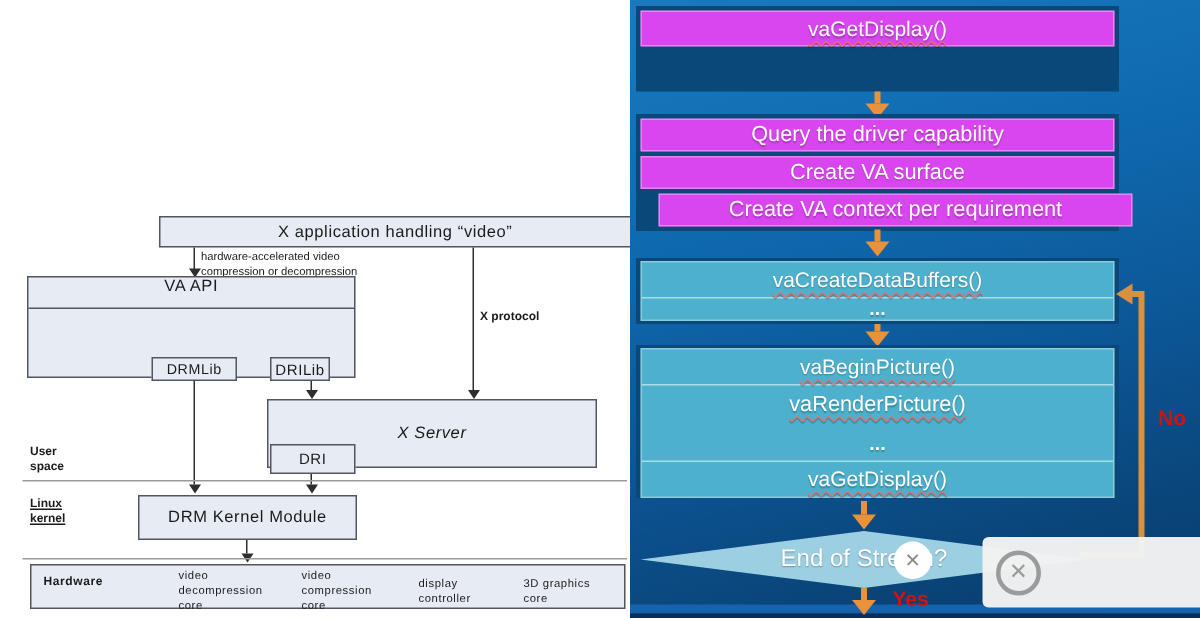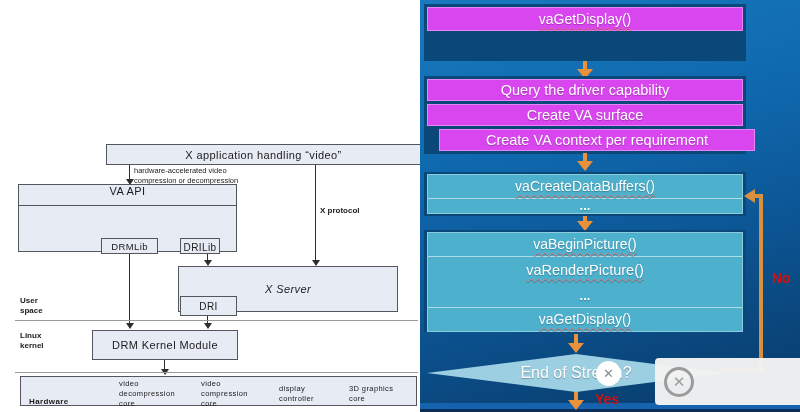--- a/index.html
+++ b/index.html
@@ -118,33 +118,33 @@
     <div class="lbox" style="left:180px; top:296px; width:57px; height:20px; font-size:10px;">
       <span>DRI</span>
     </div>
 
     <div class="vline" style="left:207px; top:316px; height:7px;"></div>
     <div class="ahead" style="left:204px; top:323px;"></div>
 
     <div class="hline" style="left:15px; top:320px; width:403px;"></div>
     <div class="lbl side" style="left:20px; top:296px;">User
 space</div>
-    <div class="lbl side" style="left:20px; top:331px;">Linux
+    <div class="lbl side" style="left:20px; top:331px;text-decoration:underline;">Linux
 kernel</div>
 
     <div class="lbox" style="left:92px; top:330px; width:146px; height:30px; font-size:11px;">
       <span>DRM Kernel Module</span>
     </div>
     <div class="vline" style="left:164px; top:360px; height:9px;"></div>
     <div class="ahead" style="left:161px; top:369px;"></div>
 
     <div class="hline" style="left:15px; top:372px; width:403px;"></div>
 
     <div class="lbox" style="left:20px; top:376px; width:397px; height:30px;">
-      <span class="lbl side" style="left:8px; top:20px;">Hardware</span>
+      <span class="lbl side" style="left:8px; top:6px;">Hardware</span>
       <span class="lbl tiny" style="left:98px; top:2px;">video
 decompression
 core</span>
       <span class="lbl tiny" style="left:180px; top:2px;">video
 compression
 core</span>
       <span class="lbl tiny" style="left:258px; top:7px;">display
 controller</span>
       <span class="lbl tiny" style="left:328px; top:7px;">3D graphics
 core</span>

